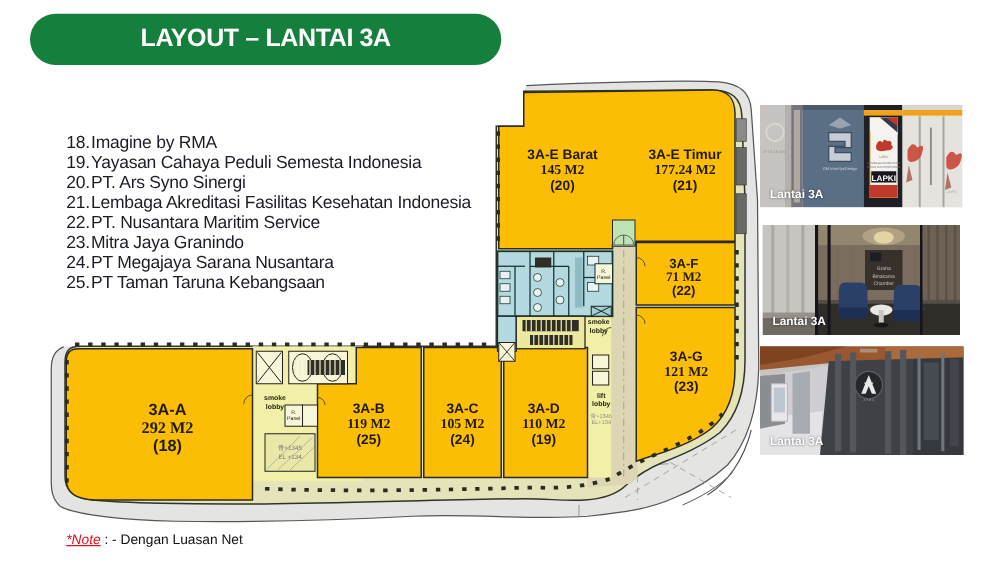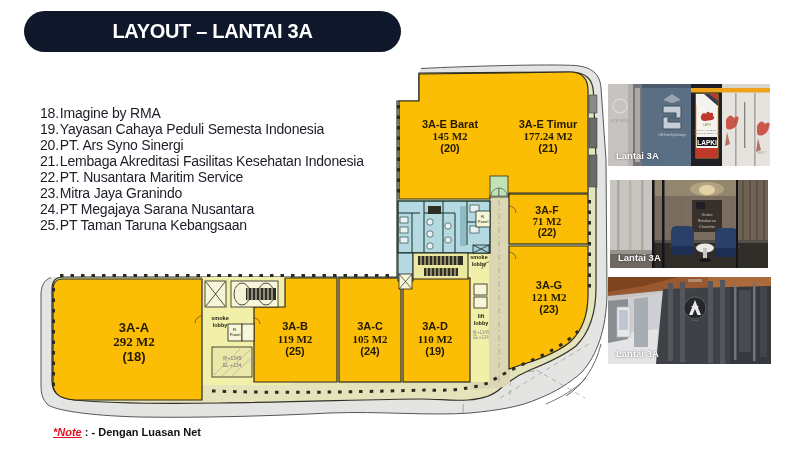--- a/index.html
+++ b/index.html
@@ -1,23 +1,23 @@
 <!DOCTYPE html>
 <html><head>
 <meta charset="utf-8">
 <style>
   html,body{margin:0;padding:0;}
   body{width:800px;height:450px;position:relative;background:#fff;overflow:hidden;
        font-family:"Liberation Sans", sans-serif;}
   .pill{position:absolute;left:24px;top:11px;width:377px;height:41px;border-radius:21px;
-        background:#0f172a;display:flex;align-items:center;justify-content:center;}
+        background:#15803d;display:flex;align-items:center;justify-content:center;}
   .pill span{color:#fff;font-weight:bold;font-size:20px;letter-spacing:-0.3px;}
-  .list{position:absolute;left:40px;top:104.7px;font-size:14px;line-height:16.07px;
+  .list{position:absolute;left:53px;top:104.7px;font-size:14px;line-height:16.07px;
         letter-spacing:-0.2px;color:#1c1c28;white-space:nowrap;}
-  .note{position:absolute;left:53px;top:426px;font-size:11px;font-weight:bold;color:#111;}
+  .note{position:absolute;left:53px;top:426px;font-size:11px;font-weight:normal;color:#111;}
   .note .red{color:#E01020;font-style:italic;text-decoration:underline;}
   .photo{position:absolute;overflow:hidden;}
   .plabel{position:absolute;left:8px;bottom:5px;color:#fff;font-weight:bold;font-size:9.5px;
           text-shadow:0 0 2px rgba(0,0,0,.6);text-align:right;}
   svg{display:block;}
   #plan{position:absolute;left:0;top:0;}
 </style>
 </head>
 <body>
 

